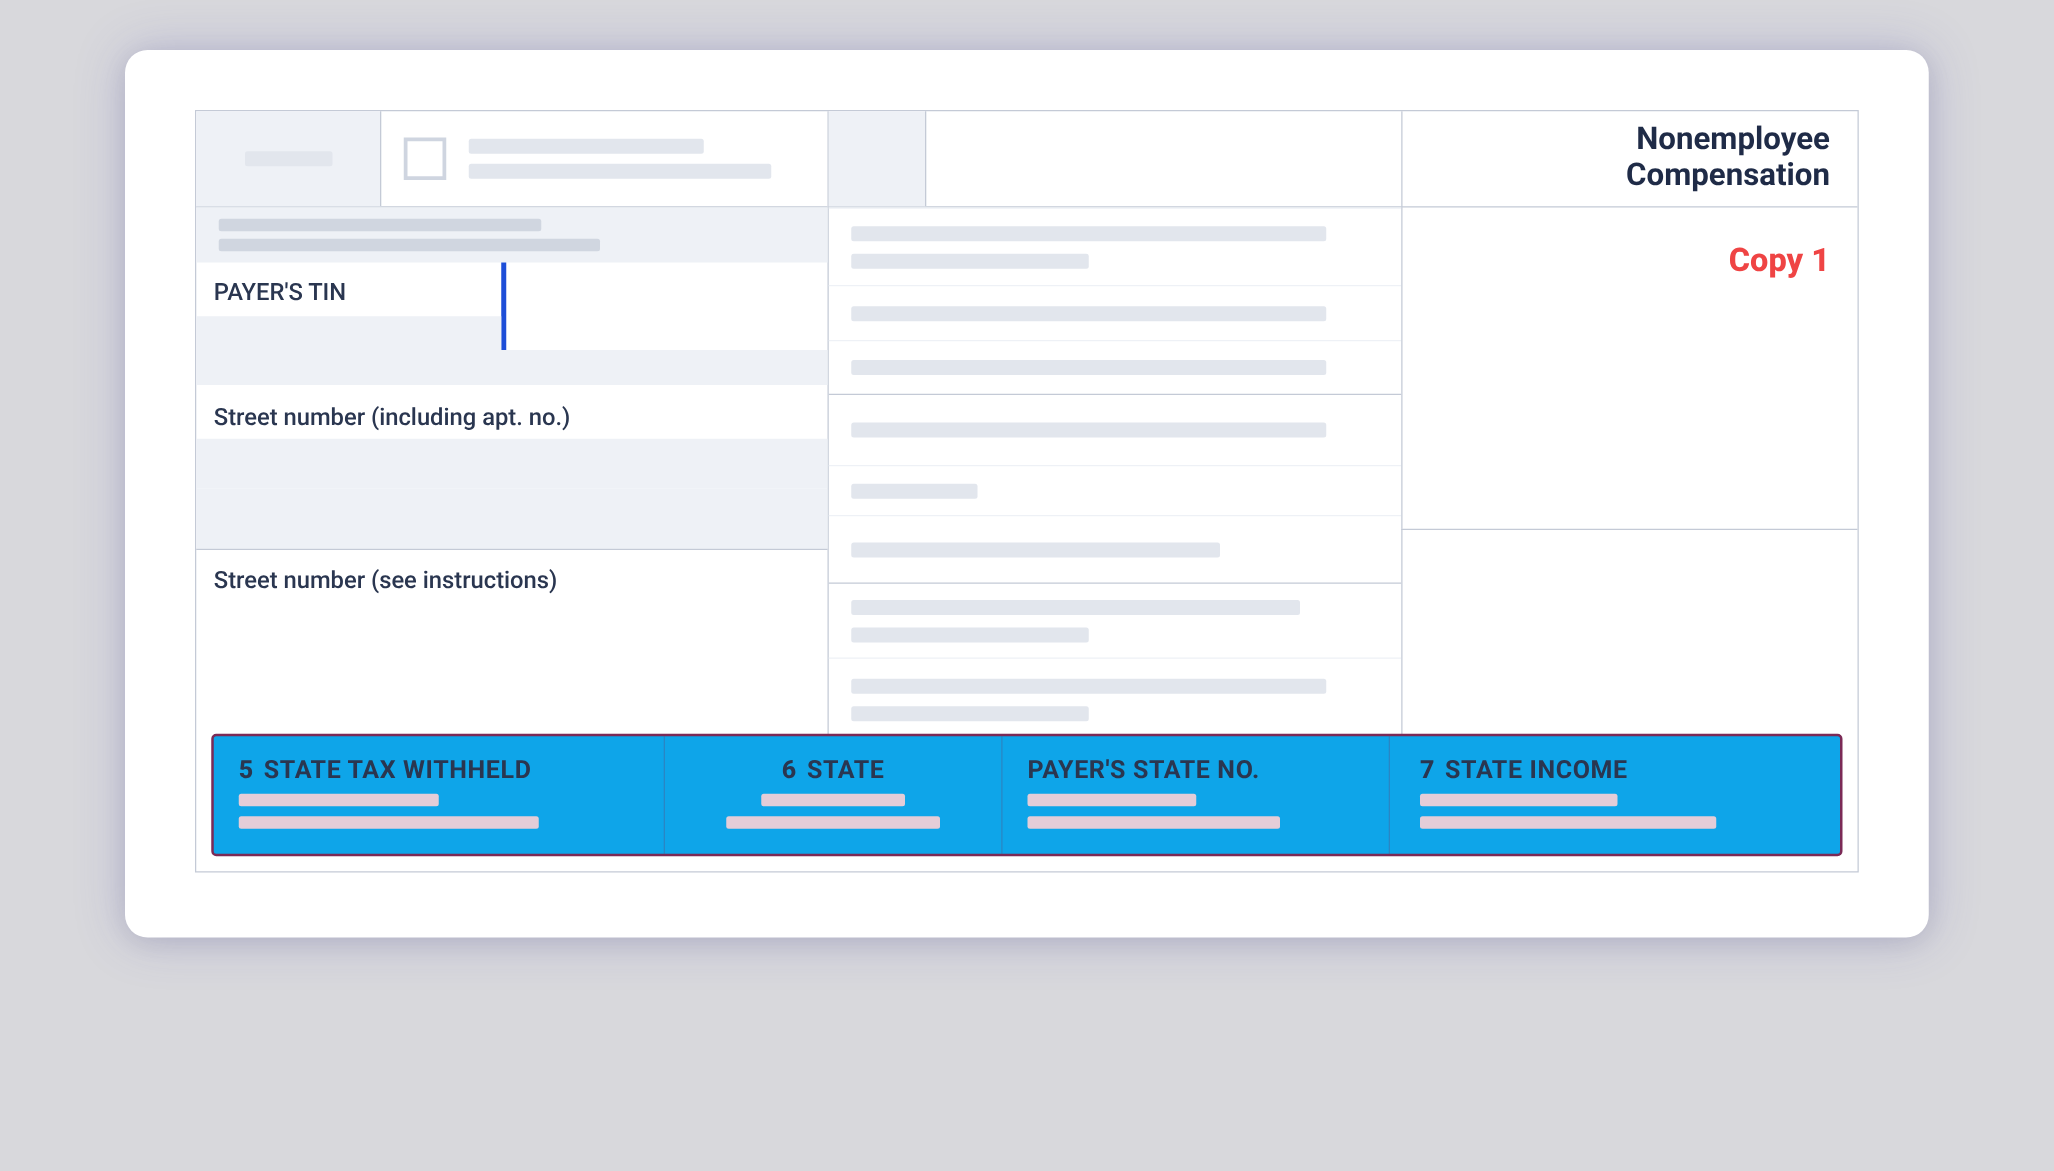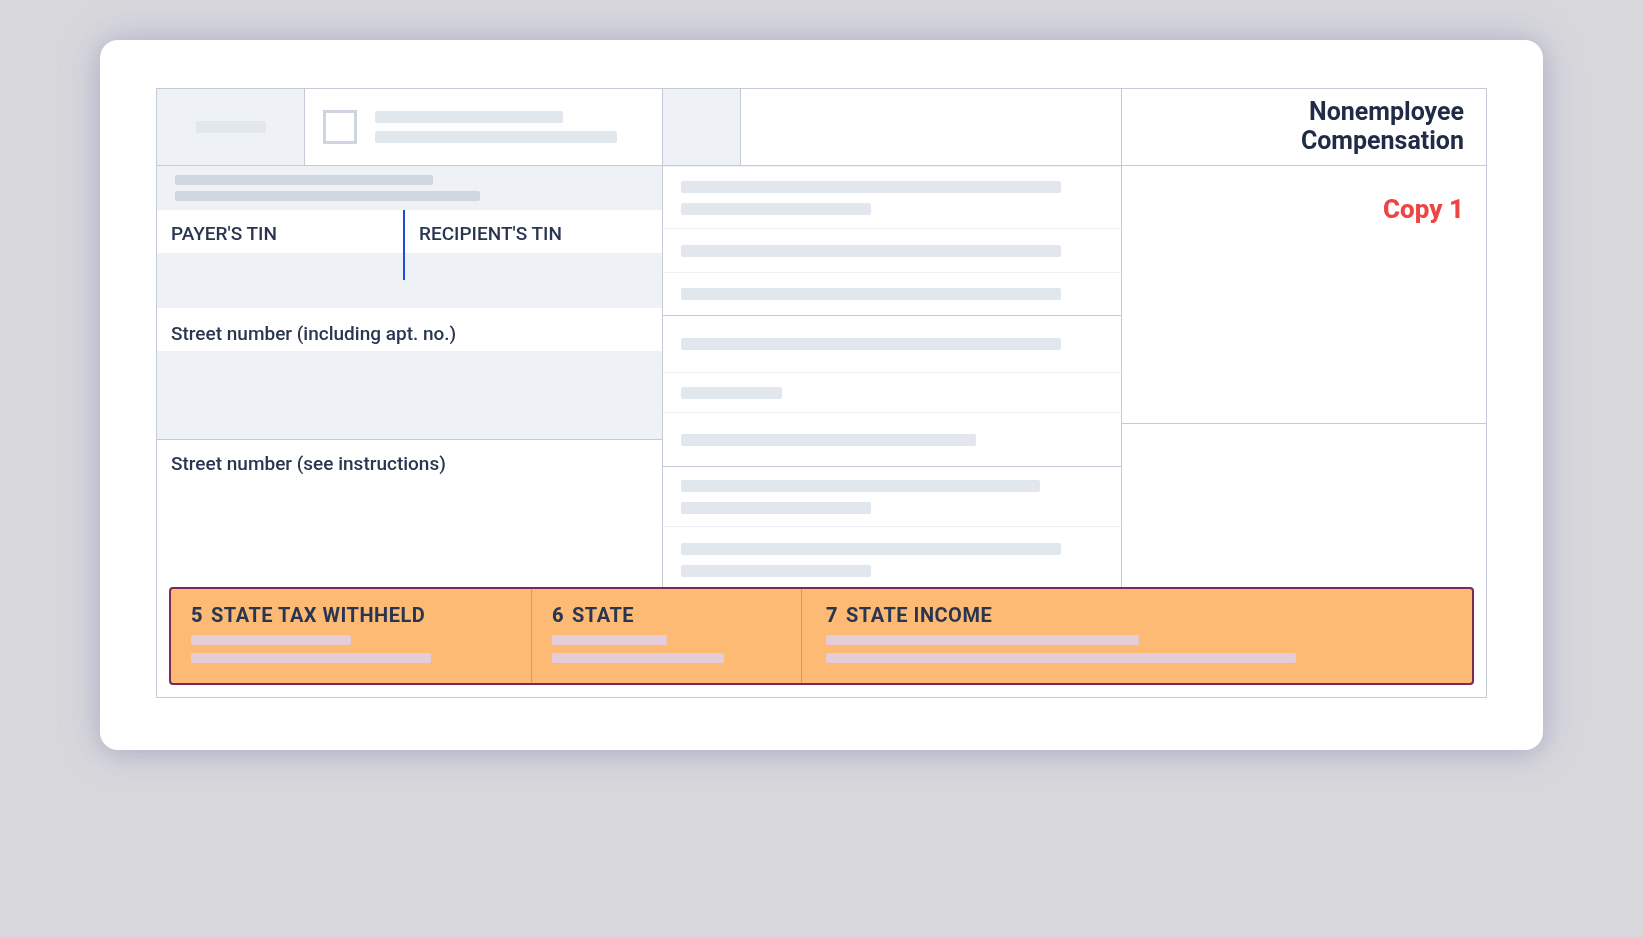--- a/index.html
+++ b/index.html
@@ -80,21 +80,21 @@
     display:flex; flex-direction:column; gap:6px; justify-content:center;
   }
   .row-tin {
     height:70px;
     display:flex;
   }
   .row-tin > div {
     padding:12px 14px;
     display:flex; flex-direction:column;
   }
-  .tin-a { width:248px; border-right:2px solid #1d4ed8;}
+  .tin-a { width:248px; border-right:4px solid #1d4ed8;}
   .tin-b { flex:1; }
   .tin-fill {
     flex:1; background:#eef1f6; margin:8px -14px -12px -14px;
   }
   .label {
     font-size:19px; font-weight:500; color:#2a3650;
   }
   .row-blue {
     background:#eef1f6; height:4px;
   }
@@ -167,34 +167,34 @@
   .right-bottom {
     height:170px;
     border-left:1px solid #c4cad6;
     border-top:1px solid #c4cad6;
   }
 
   
   .state-row {
     margin:0 12px 12px 12px;
     height:98px;
-    background:#fdba74;
+    background:#0ea5e9;
     border:2px solid #7b2a56;
     border-radius:4px;
     display:flex;
     margin-top:-6px;
     z-index:2; position:relative;
   }
   .state-cell {
     padding:14px 20px 10px 20px;
     display:flex; flex-direction:column; gap:8px;
   }
   .state-cell + .state-cell { border-left:1px solid rgba(123,42,86,0.25); }
   .sc1{ width:360px; }
-  .sc2{ width:270px; }
+  .sc2{ width:270px;align-items:center; }
   .sc3{ width:310px; }
   .sc4{ flex:1;padding-left:24px; }
   .state-label { font-size:20px; font-weight:700; color:#2a3650; letter-spacing:0.5px; }
   .state-label .num { font-weight:800; margin-right:8px; }
   .state-ph { background:#e4cdd8; height:10px; border-radius:2px; }
   .state-ph.a{width:50%;}
   .state-ph.b{width:75%;}
 </style>
 </head>
 <body>
@@ -218,24 +218,20 @@
         </div>
         <div class="row-payer-info">
           <div class="ph" style="width:55%; height:10px; background:#d0d6e0;"></div>
           <div class="ph" style="width:65%; height:10px; background:#d0d6e0;"></div>
         </div>
         <div class="row-tin">
           <div class="tin-a">
             <span class="label">PAYER'S TIN</span>
             <div class="tin-fill"></div>
           </div>
-          <div class="tin-b">
-            <span class="label">RECIPIENT'S TIN</span>
-            <div class="tin-fill"></div>
-          </div>
         </div>
         <div class="row-blue"></div>
         <div class="row-fill left-recipient-name-fill"></div>
         <div class="row-lbl">Street number (including apt. no.)</div>
         <div class="row-fill left-street-fill"></div>
         <div class="row-fill left-city-fill"></div>
         <div class="row-account">Street number (see instructions)</div>
       </div>
 
       <div class="mid-col">
@@ -293,20 +289,25 @@
         <div class="state-ph a"></div>
         <div class="state-ph b"></div>
       </div>
       <div class="state-cell sc2">
         <div class="state-label">
           <span class="num">6</span><span>STATE</span>
         </div>
         <div class="state-ph a"></div>
         <div class="state-ph b"></div>
       </div>
+      <div class="state-cell sc3">
+        <div class="state-label">PAYER'S STATE NO.</div>
+        <div class="state-ph a"></div>
+        <div class="state-ph b"></div>
+      </div>
       <div class="state-cell sc4">
         <div class="state-label">
           <span class="num">7</span><span>STATE INCOME</span>
         </div>
         <div class="state-ph a"></div>
         <div class="state-ph b"></div>
       </div>
     </div>
 
   </div>

